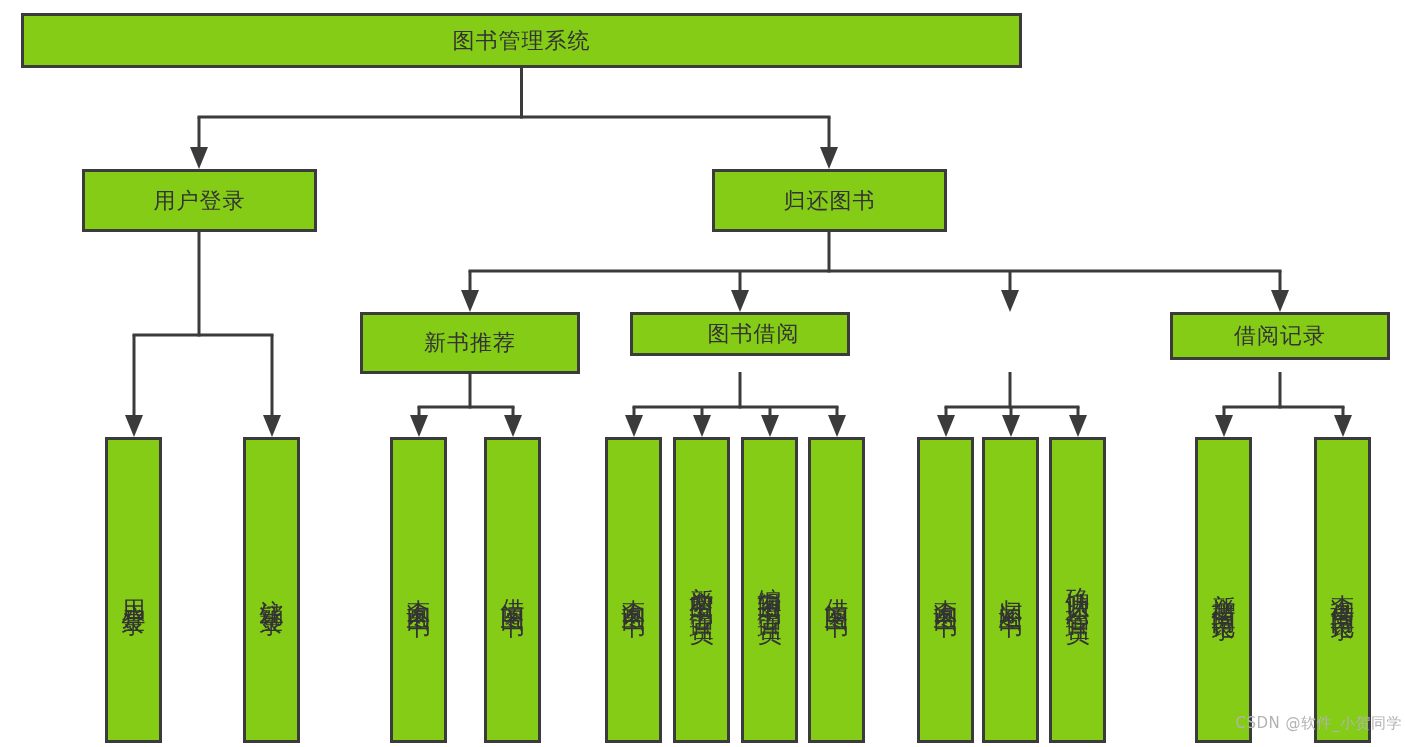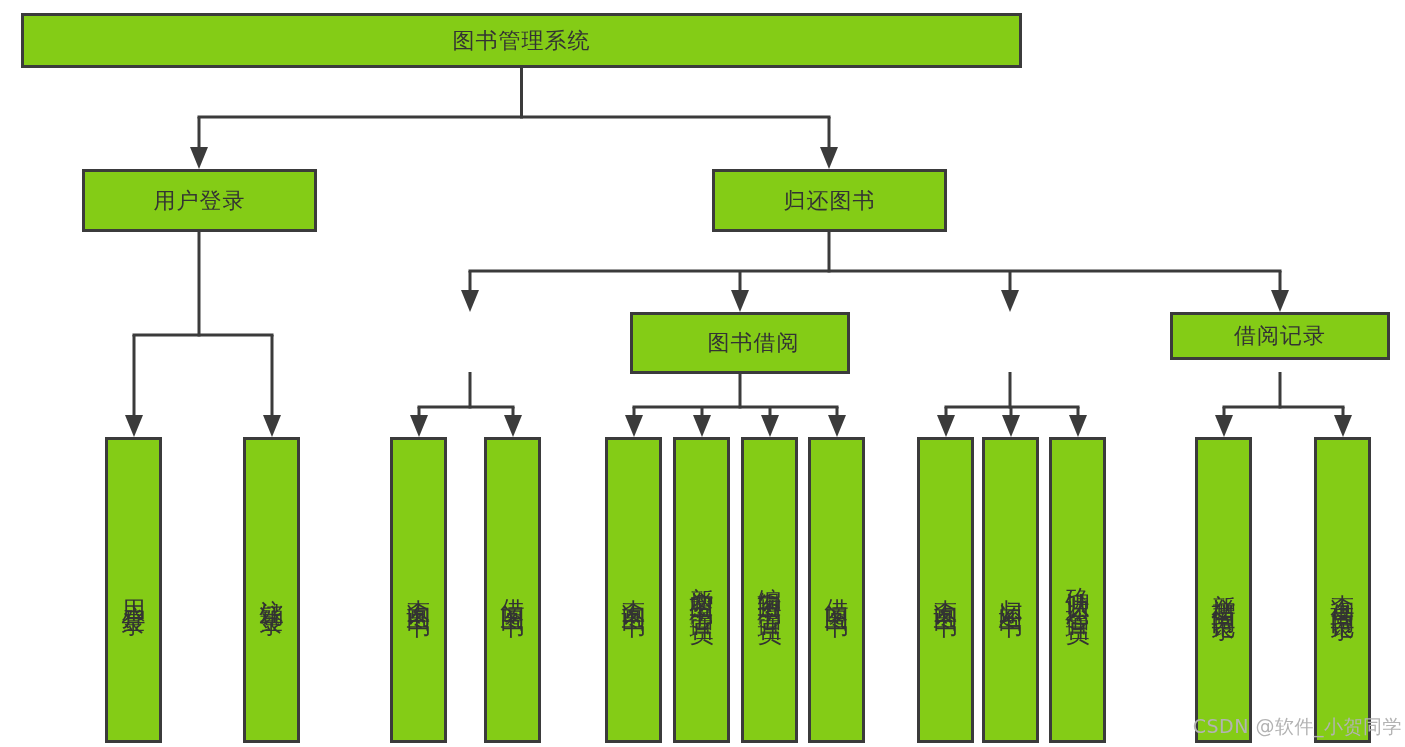--- a/index.html
+++ b/index.html
@@ -36,21 +36,21 @@
     text-orientation: mixed;
     font-size: 24px;
     line-height: 1;
     letter-spacing: 5px;
     white-space: nowrap;
   }
   #watermark {
     position: absolute;
     top: 714px;
     right: 3px;
-    font-size: 19px;
+    font-size: 15px;
     color: #b3b3b3;
     letter-spacing: 0.5px;
     white-space: nowrap;
     pointer-events: none;
   }
 </style>
 </head>
 <body>
 
 <div id="canvas">
@@ -125,21 +125,24 @@
     <span>图书管理系统</span>
   </div>
 
   <div class="node hbox" style="left:82px; top:169px; width:235px; height:63px;">
     <span>用户登录</span>
   </div>
   <div class="node hbox" style="left:712px; top:169px; width:235px; height:63px;">
     <span>归还图书</span>
   </div>
 
-  <div class="node hbox" style="left:630px; top:312px; width:220px; height:62px;padding-left:27px;">
+  <div class="node hbox" style="left:360px; top:312px; width:220px; height:62px;">
+    <span>新书推荐</span>
+  </div>
+  <div class="node hbox" style="left:630px; top:312px; width:220px; height:44px;padding-left:27px;">
     <span>图书借阅</span>
   </div>
   <div class="node hbox" style="left:1170px; top:312px; width:220px; height:48px;">
     <span>借阅记录</span>
   </div>
 
   <div class="node vbox" style="left:105px; top:437px; width:57px; height:306px;">
     <span>用户登录</span>
   </div>
   <div class="node vbox" style="left:243px; top:437px; width:57px; height:306px;">

